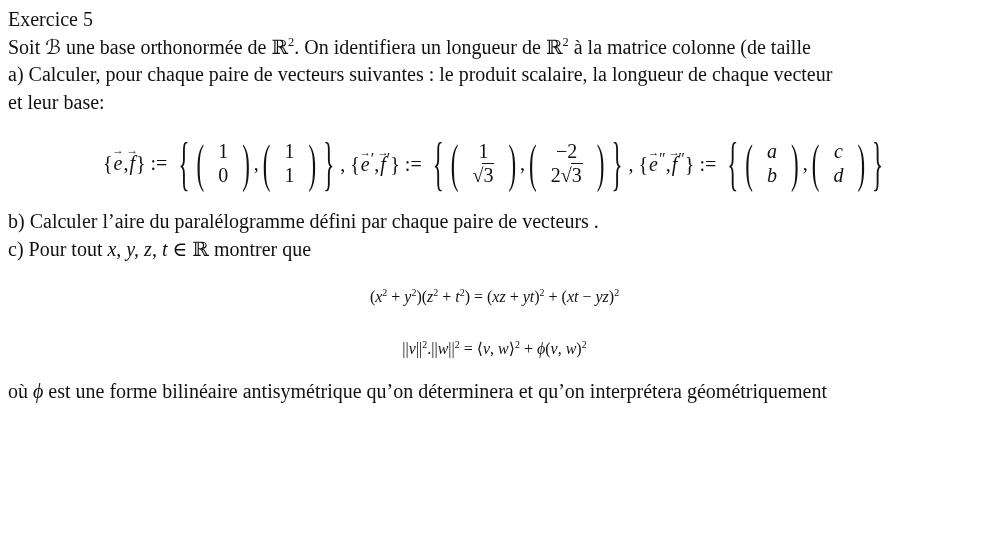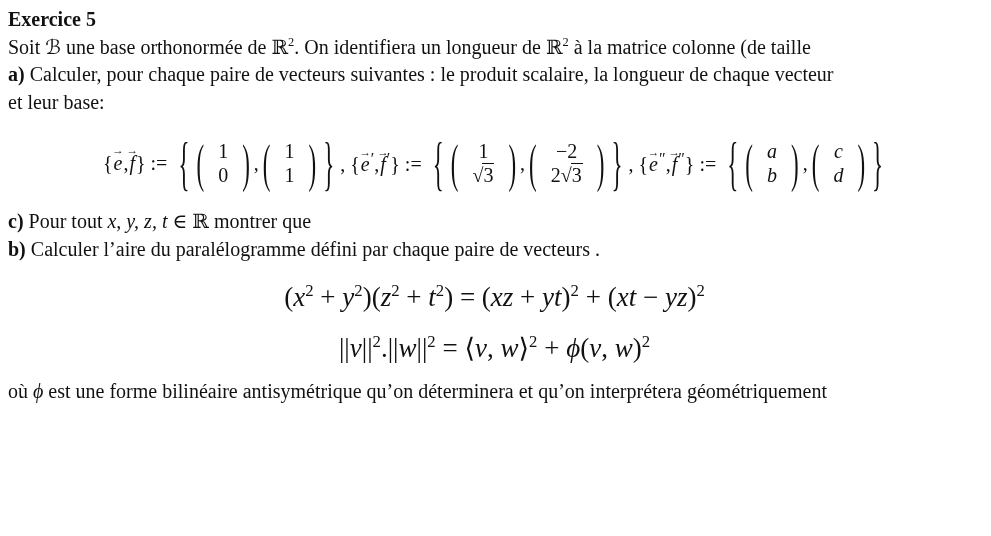--- a/index.html
+++ b/index.html
@@ -3,27 +3,27 @@
 <meta charset="utf-8">
 <style>
   html,body{margin:0;padding:0;background:#ffffff;}
   body{
     width:991px;height:536px;box-sizing:border-box;
     padding:6px 10px 0 8px;overflow:hidden;
     font-family:"Liberation Serif","DejaVu Serif","DejaVu Sans",serif;
     font-size:20px;color:#111;
   }
   .line{line-height:27.5px;white-space:nowrap;}
-  .b{font-weight:bold;}
+  .b{font-weight:normal;}
   .mi{font-style:italic;}
   sup.s2{font-size:0.62em;vertical-align:super;line-height:0;}
   
   .disp{display:flex;justify-content:center;align-items:center;gap:3px;}
   .disp1{margin:14px 0 12px;min-height:66px;font-size:20px;}
-  .eqrow{margin:17px 0 13px;font-size:27px;min-height:34px;}
+  .eqrow{margin:17px 0 13px;font-size:16px;min-height:34px;}
   .grp{display:inline-block;white-space:pre;}
   
   .vec{position:relative;display:inline-block;padding:0 1px;}
   .arr{position:absolute;left:50%;top:-0.62em;transform:translateX(-50%);font-size:0.58em;font-style:normal;}
   .pr{font-size:0.8em;vertical-align:0.45em;font-style:normal;}
   
   .mat{display:inline-flex;align-items:center;}
   .pd{display:inline-block;font-size:23px;line-height:1;transform:scaleY(2.3);transform-origin:center;padding:0 1px;font-weight:normal;}
   .bd{display:inline-block;font-size:23px;line-height:1;transform:scaleY(2.55);transform-origin:center;margin:0 3px;}
   .col{display:inline-flex;flex-direction:column;align-items:center;padding:0 13px;font-size:20px;}
@@ -100,23 +100,23 @@
         <span class="pd">(</span>
         <span class="col">
           <span class="cell mi">c</span>
           <span class="cell mi">d</span>
         </span>
         <span class="pd">)</span>
       </span>
     <span class="bd">}</span>
   </div>
 
+  <div class="line"><span class="b">b)</span><span> Calculer l’aire du paralélogramme défini par chaque paire de vecteurs .</span></div>
+
   <div class="line"><span class="b">c)</span><span> Pour tout </span><span class="mi">x, y, z, t</span><span> ∈ </span><span>ℝ</span><span> montrer que</span></div>
-
-  <div class="line"><span class="b">b)</span><span> Calculer l’aire du paralélogramme défini par chaque paire de vecteurs .</span></div>
 
   <div class="disp eqrow">
     <span class="grp"><span>(</span><span class="mi">x</span><sup class="s2">2</sup><span> + </span><span class="mi">y</span><sup class="s2">2</sup><span>)(</span><span class="mi">z</span><sup class="s2">2</sup><span> + </span><span class="mi">t</span><sup class="s2">2</sup><span>) = (</span><span class="mi">xz</span><span> + </span><span class="mi">yt</span><span>)</span><sup class="s2">2</sup><span> + (</span><span class="mi">xt</span><span> − </span><span class="mi">yz</span><span>)</span><sup class="s2">2</sup></span>
   </div>
 
 
   <div class="disp eqrow">
     <span class="grp"><span>||</span><span class="mi">v</span><span>||</span><sup class="s2">2</sup><span>.</span><span>||</span><span class="mi">w</span><span>||</span><sup class="s2">2</sup><span> = </span><span>⟨</span><span class="mi">v</span><span>, </span><span class="mi">w</span><span>⟩</span><sup class="s2">2</sup><span> + </span><span class="mi">ϕ</span><span>(</span><span class="mi">v</span><span>, </span><span class="mi">w</span><span>)</span><sup class="s2">2</sup></span>
   </div>
 

